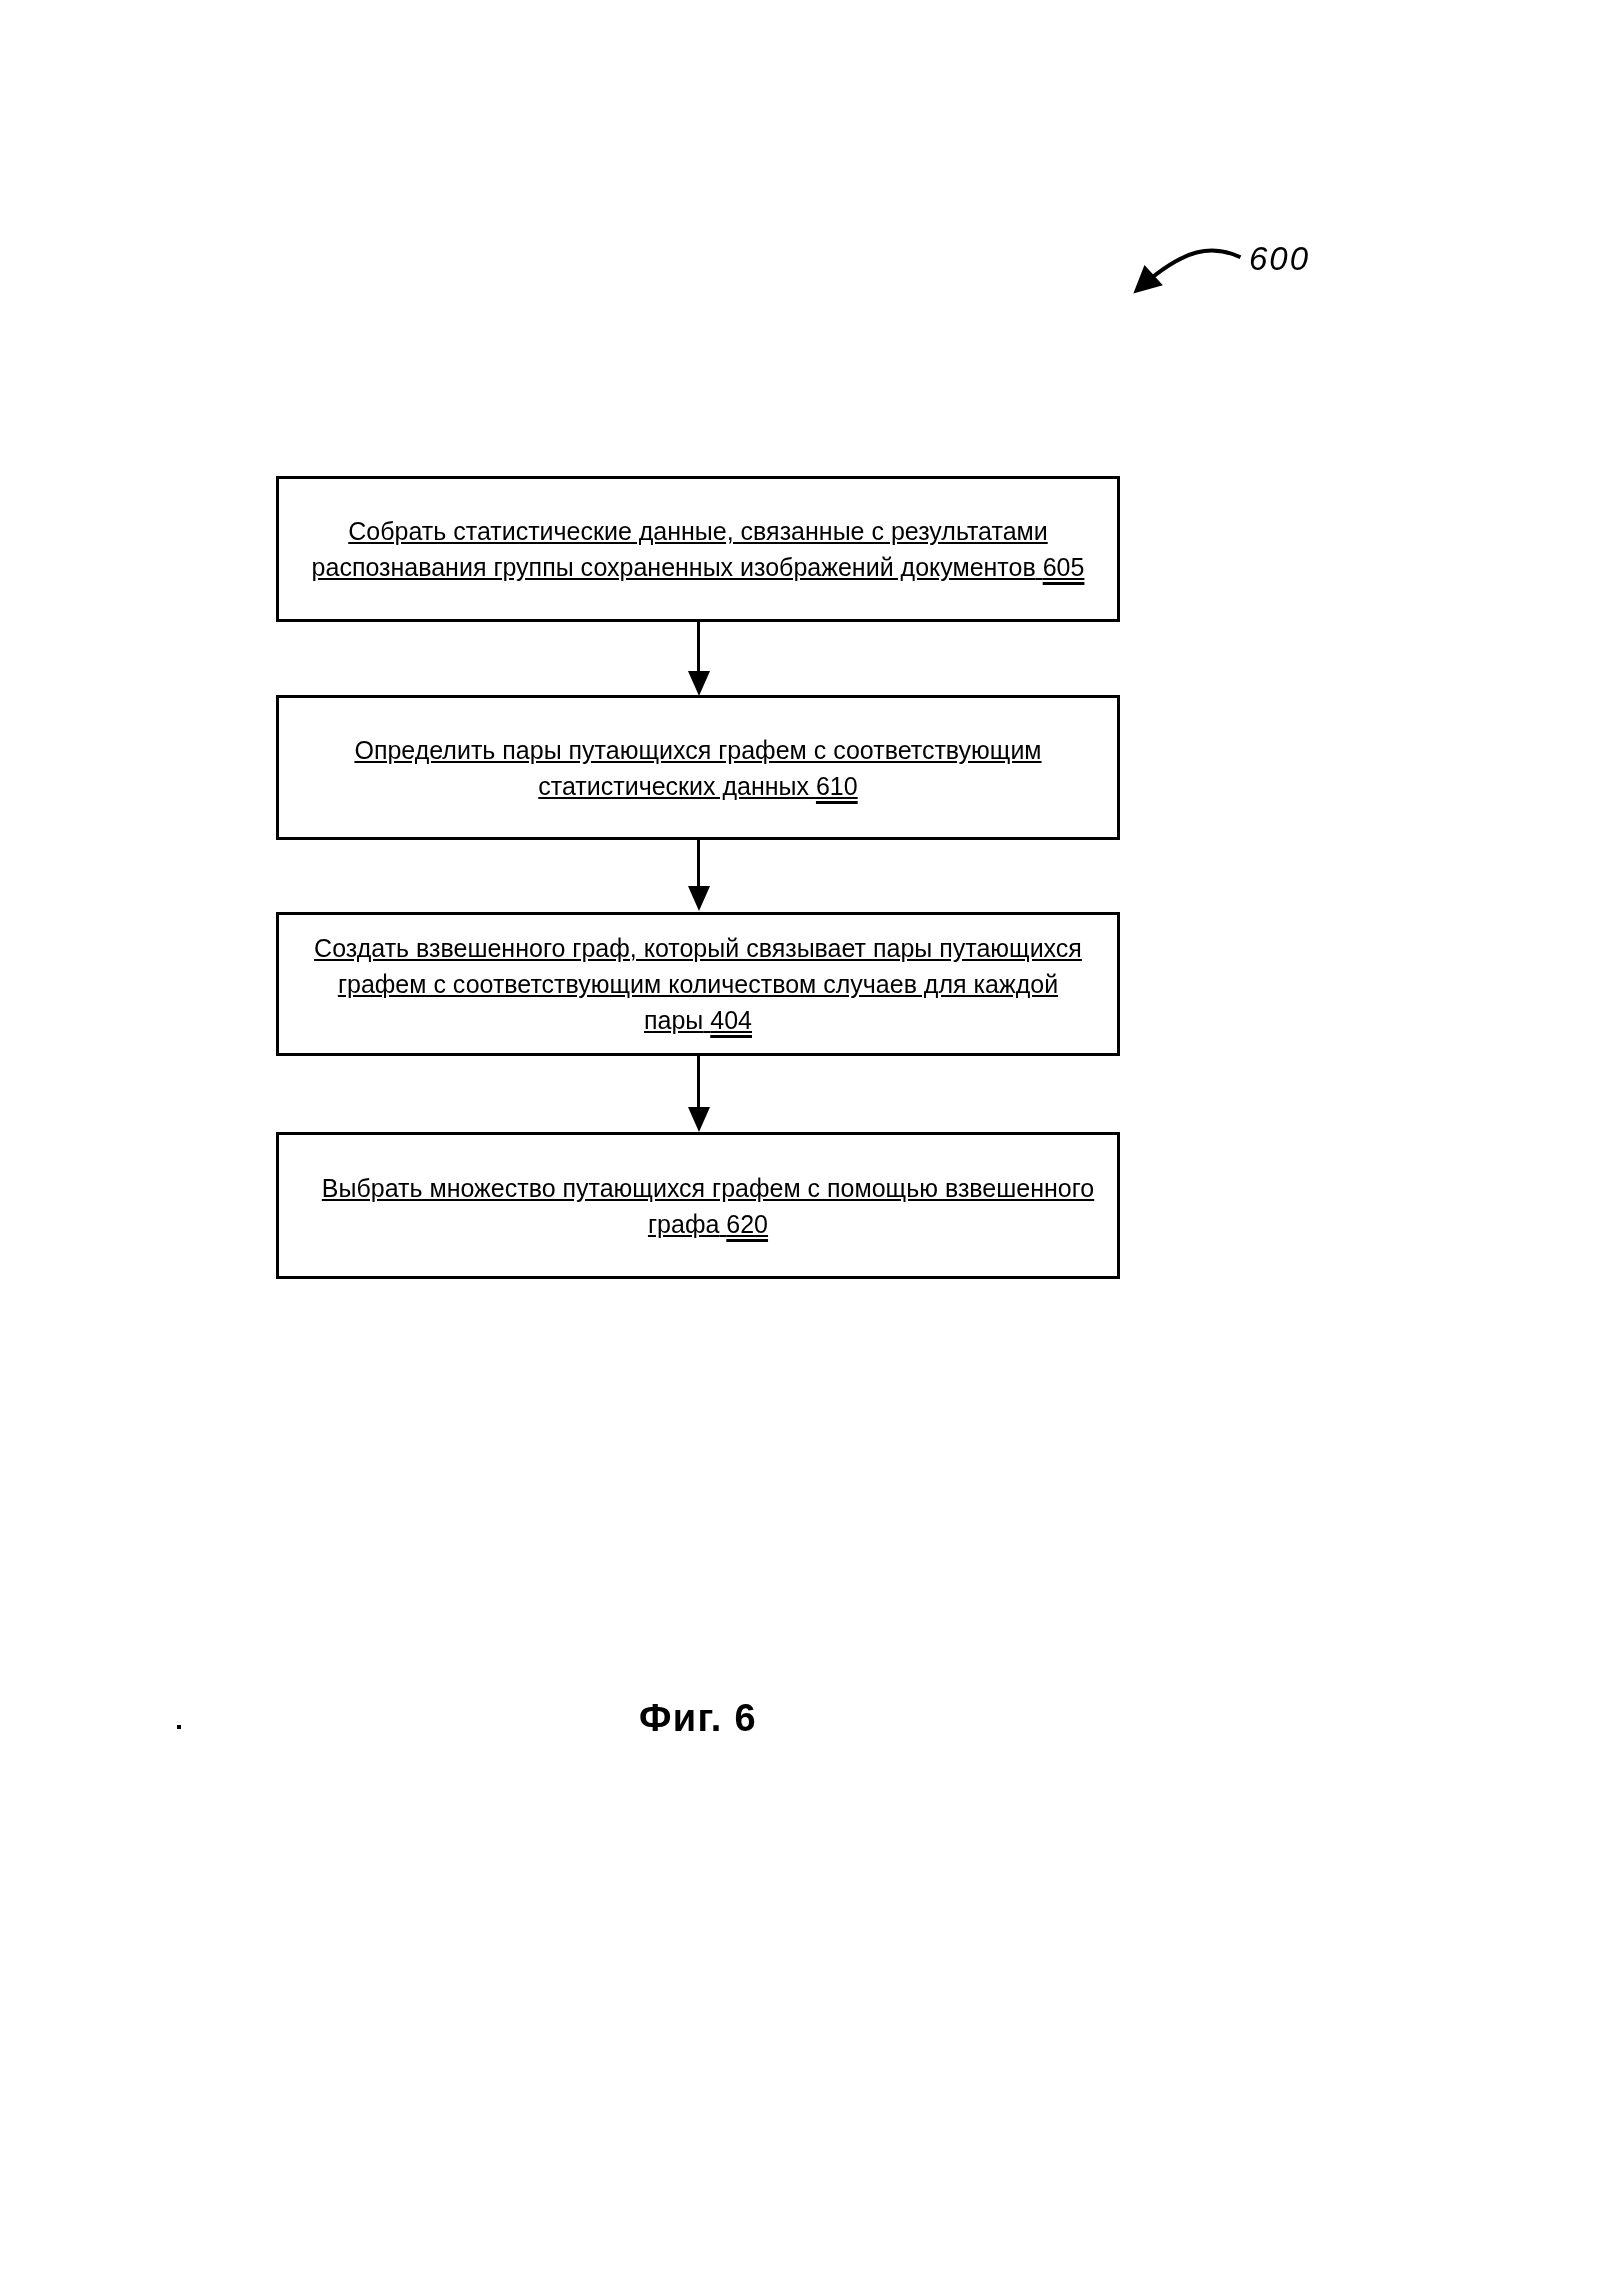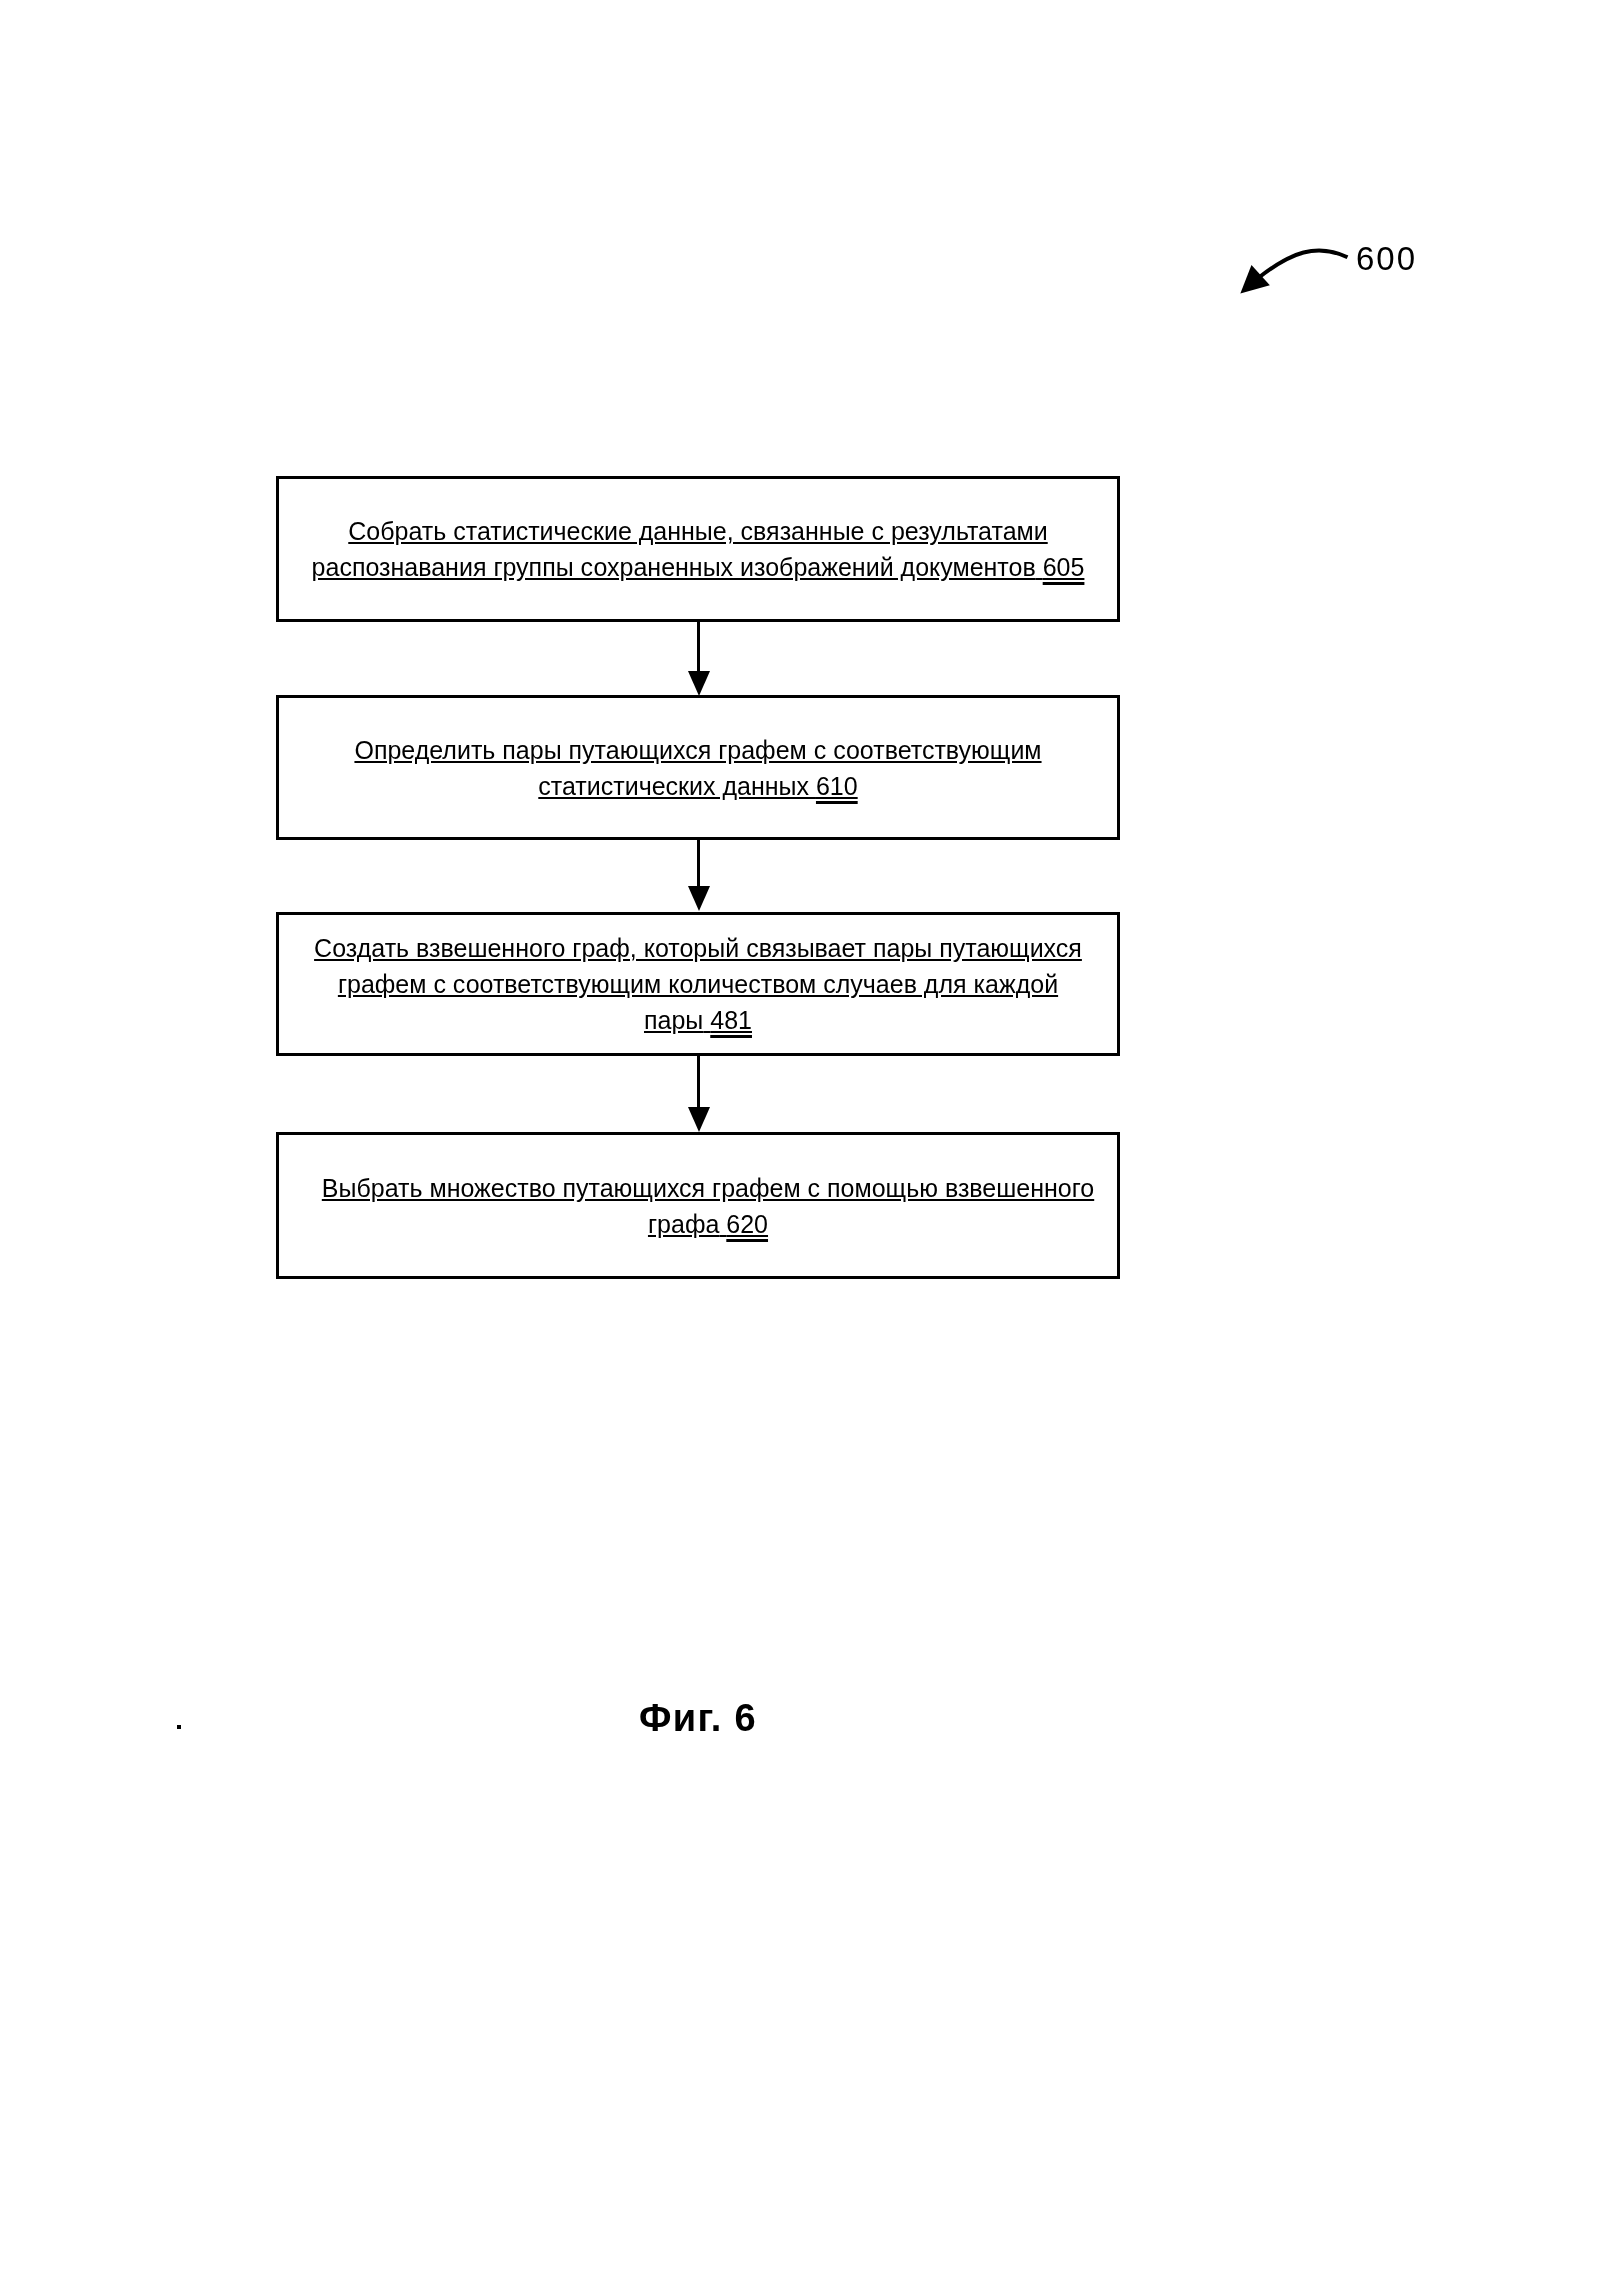--- a/index.html
+++ b/index.html
@@ -13,24 +13,25 @@
     height: 2295px;
     background: #ffffff;
     font-family: "Liberation Sans", sans-serif;
     color: #000000;
     overflow: hidden;
   }
 
   
   .fig-ref {
     position: absolute;
-    left: 1217px;
+    left: 1110px;
     top: 236px;
     width: 216px;
     height: 85px;
+    font-style: italic;
   }
   .fig-ref-arrow {
     position: absolute;
     left: 0;
     top: 0;
   }
   .fig-ref-num {
     position: absolute;
     left: 139px;
     top: 3.9px;
@@ -152,21 +153,21 @@
   <div class="v-arrow arrow-2">
     <div class="shaft"></div>
     <div class="head"></div>
   </div>
 
   <div class="box box-3">
     <div class="box-text">
       <span>Создать взвешенного граф, который связывает пары путающихся</span><br>
       <span>графем с соответствующим количеством случаев для каждой</span><br>
       <span>пары</span>
-      <span class="ref-num">481</span>
+      <span class="ref-num">404</span>
     </div>
   </div>
 
   <div class="v-arrow arrow-3">
     <div class="shaft"></div>
     <div class="head"></div>
   </div>
 
   <div class="box box-4">
     <div class="box-text">

